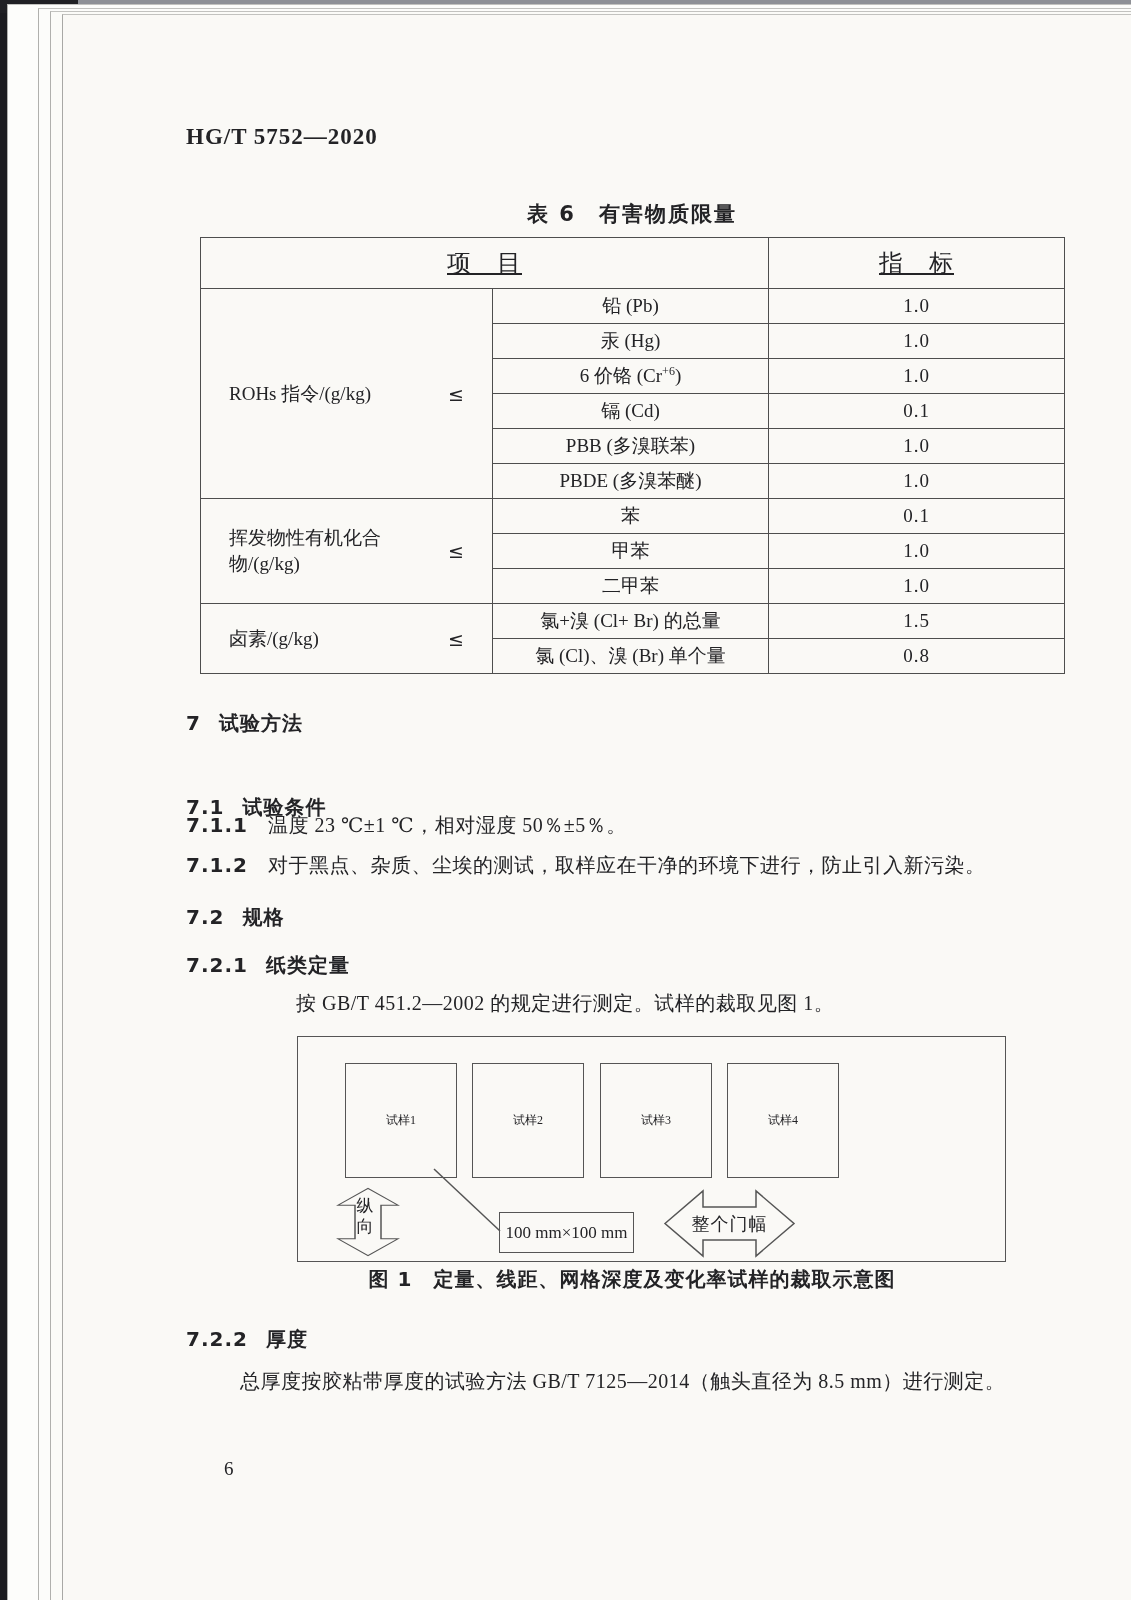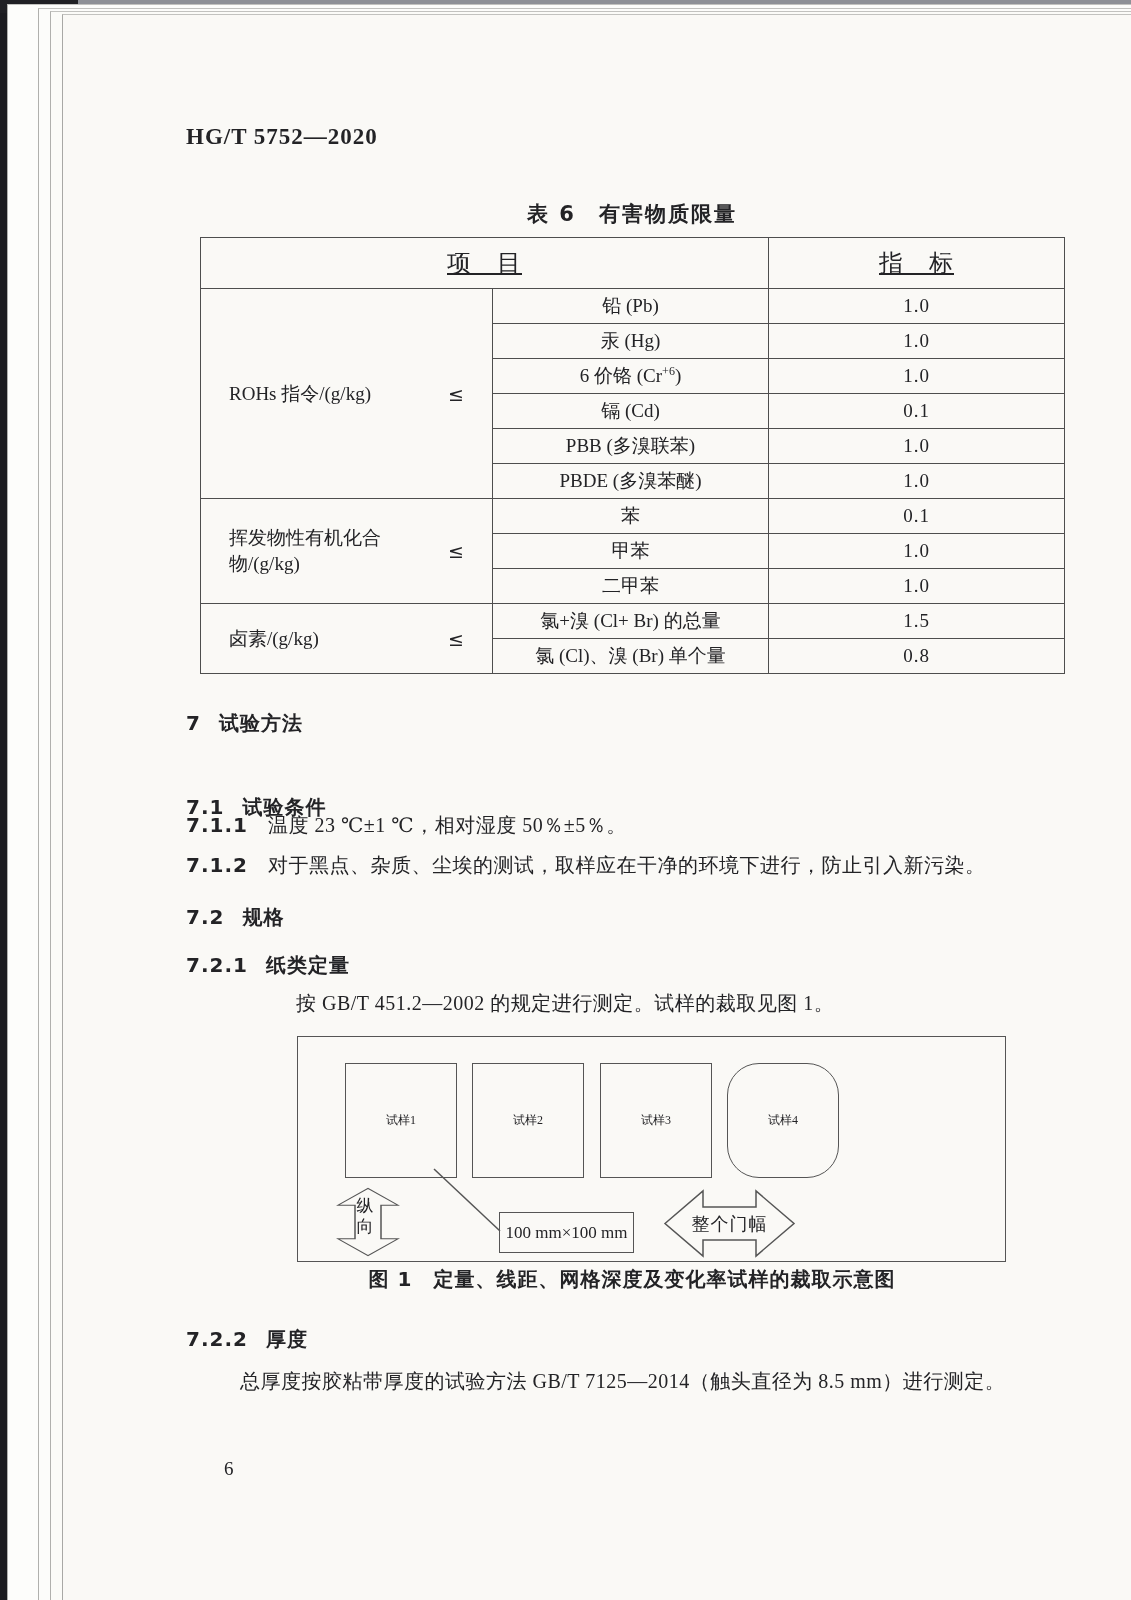--- a/index.html
+++ b/index.html
@@ -190,21 +190,21 @@
         <line class="ln" x1="4" y1="4" x2="70" y2="66"></line>
       </svg>
       <div class="size-label">100 mm×100 mm</div>
       <svg class="harrow" viewBox="0 0 133 69" preserveAspectRatio="none">
         <path class="ln" d="M2,34.5 L40,2 L40,18 L93,18 L93,2 L131,34.5 L93,67 L93,51 L40,51 L40,67 Z"></path>
       </svg>
       <div class="harrow-label">整个门幅</div>
     <div class="sample-box" style="left: 47px;">试样1</div>
         <div class="sample-box" style="left: 174px;">试样2</div>
         <div class="sample-box" style="left: 302px;">试样3</div>
-        <div class="sample-box" style="left: 429px; border-radius: 32px;">试样4</div>
+        <div class="sample-box" style="left: 429px;">试样4</div>
       </div>
     <div class="abs fig-caption">图 1　定量、线距、网格深度及变化率试样的裁取示意图</div>
 
     <div class="abs hd" style="left:186px;top:1326px;">
       <span class="num">7.2.2</span>
       <span>厚度</span>
     </div>
     <div class="abs para" style="left:240px;top:1368px;width:824px;">总厚度按胶粘带厚度的试验方法 GB/T 7125—2014（触头直径为 8.5 mm）进行测定。</div>
 
     <div class="abs page-num">6</div>

